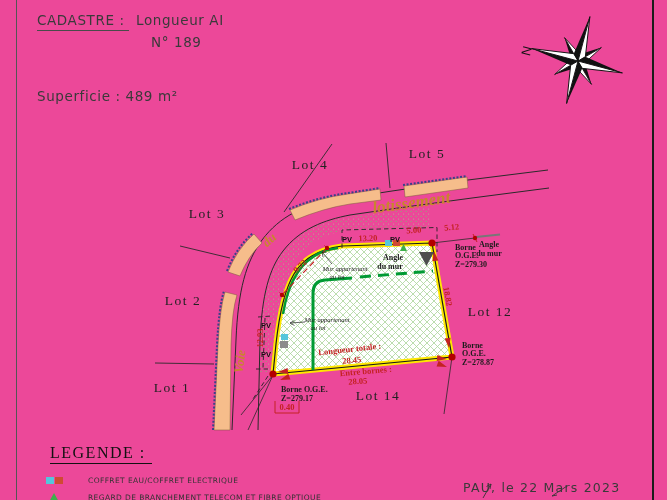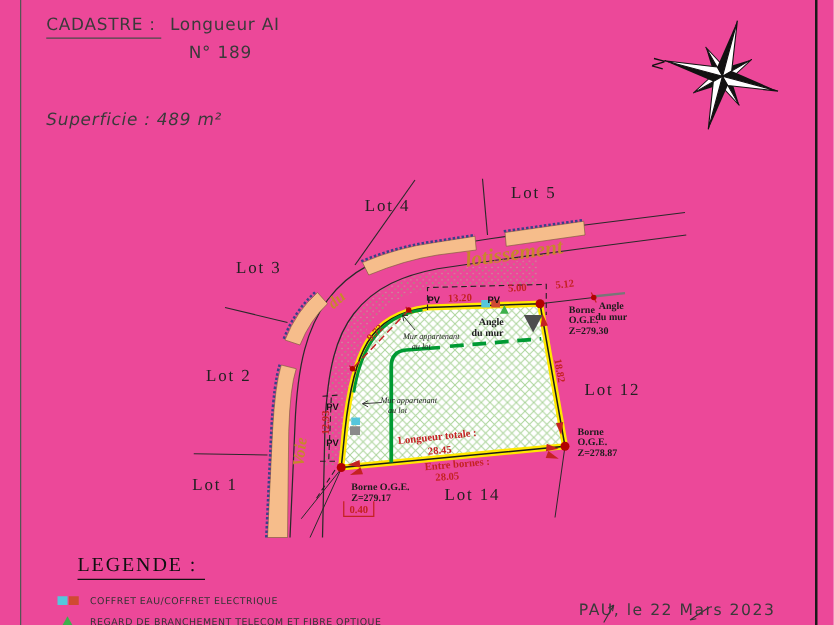--- a/index.html
+++ b/index.html
@@ -8,23 +8,23 @@
     background:#ec4899;font-family:"DejaVu Sans",sans-serif;color:#2e2e2e;
   }
   .frame{position:absolute;top:0;bottom:0;width:2px;background:#1a1a1a;}
   .frame.left{left:16px;width:1px;background:#555;}
   .frame.right{left:652px;}
   
   .hdr{position:absolute;font-size:13.5px;letter-spacing:.6px;color:#3a3a3a;white-space:nowrap;}
   .hdr.u{border-bottom:1.5px solid #4a4a4a;padding-bottom:2px;padding-right:4px;}
   sup.small{font-size:8px;vertical-align:super;letter-spacing:0;}
   
-  .legend-title{position:absolute;left:62px;top:444px;font-family:"Liberation Serif",serif;
+  .legend-title{position:absolute;left:50px;top:444px;font-family:"Liberation Serif",serif;
     font-size:16px;letter-spacing:1.5px;color:#111;border-bottom:1.2px solid #111;padding:0 6px 1px 0;}
-  .legend-row{position:absolute;left:46px;display:flex;align-items:center;gap:9px;
+  .legend-row{position:absolute;left:46px;display:flex;align-items:center;gap:25px;
     font-size:7.5px;letter-spacing:.4px;color:#333;white-space:nowrap;}
   .icon-coffret{display:inline-block;width:17px;height:7px;position:relative;}
   .icon-coffret .half-a{position:absolute;left:0;top:0;width:8px;height:7px;background:#55c6dc;}
   .icon-coffret .half-b{position:absolute;left:9px;top:0;width:8px;height:7px;background:#d04a32;}
   .icon-triangle{display:inline-block;width:0;height:0;margin-left:3px;margin-right:4px;
     border-left:5px solid transparent;border-right:5px solid transparent;border-bottom:9px solid #3db04b;}
   
   .footer{position:absolute;left:455px;top:480px;font-size:12.5px;letter-spacing:1.2px;color:#3a3a3a;
     border-bottom:1.2px solid #3a3a3a;padding:0 8px 18px 8px;white-space:nowrap;}
   svg{position:absolute;left:0;top:0;}
@@ -40,21 +40,21 @@
 <body>
 
 <div class="page">
 
   <div class="frame left"></div>
   <div class="frame right"></div>
 
   <span class="hdr u" style="left:37px;top:12px;">CADASTRE :</span>
   <span class="hdr" style="left:136px;top:12px;">Longueur AI</span>
   <span class="hdr" style="left:136px;top:34px;margin-left:15px;">N° 189</span>
-  <span class="hdr" style="left:37px;top:88px;font-style:italic;">Superficie : 489 m²</span>
+  <span class="hdr" style="left:37px;top:88px;">Superficie : 489 m²</span>
 
   <svg width="667" height="500" viewBox="0 0 667 500">
     <g transform="translate(578,61) rotate(-75)">
 
       <g transform="rotate(45)">
         <g>
             <path d="M0,0 L-5,-5 L0,-27 Z" fill="#111"></path>
             <path d="M0,0 L0,-27 L5,-5 Z" fill="#fff" stroke="#111" stroke-width="0.8"></path>
           </g>
         <g transform="rotate(90)">

